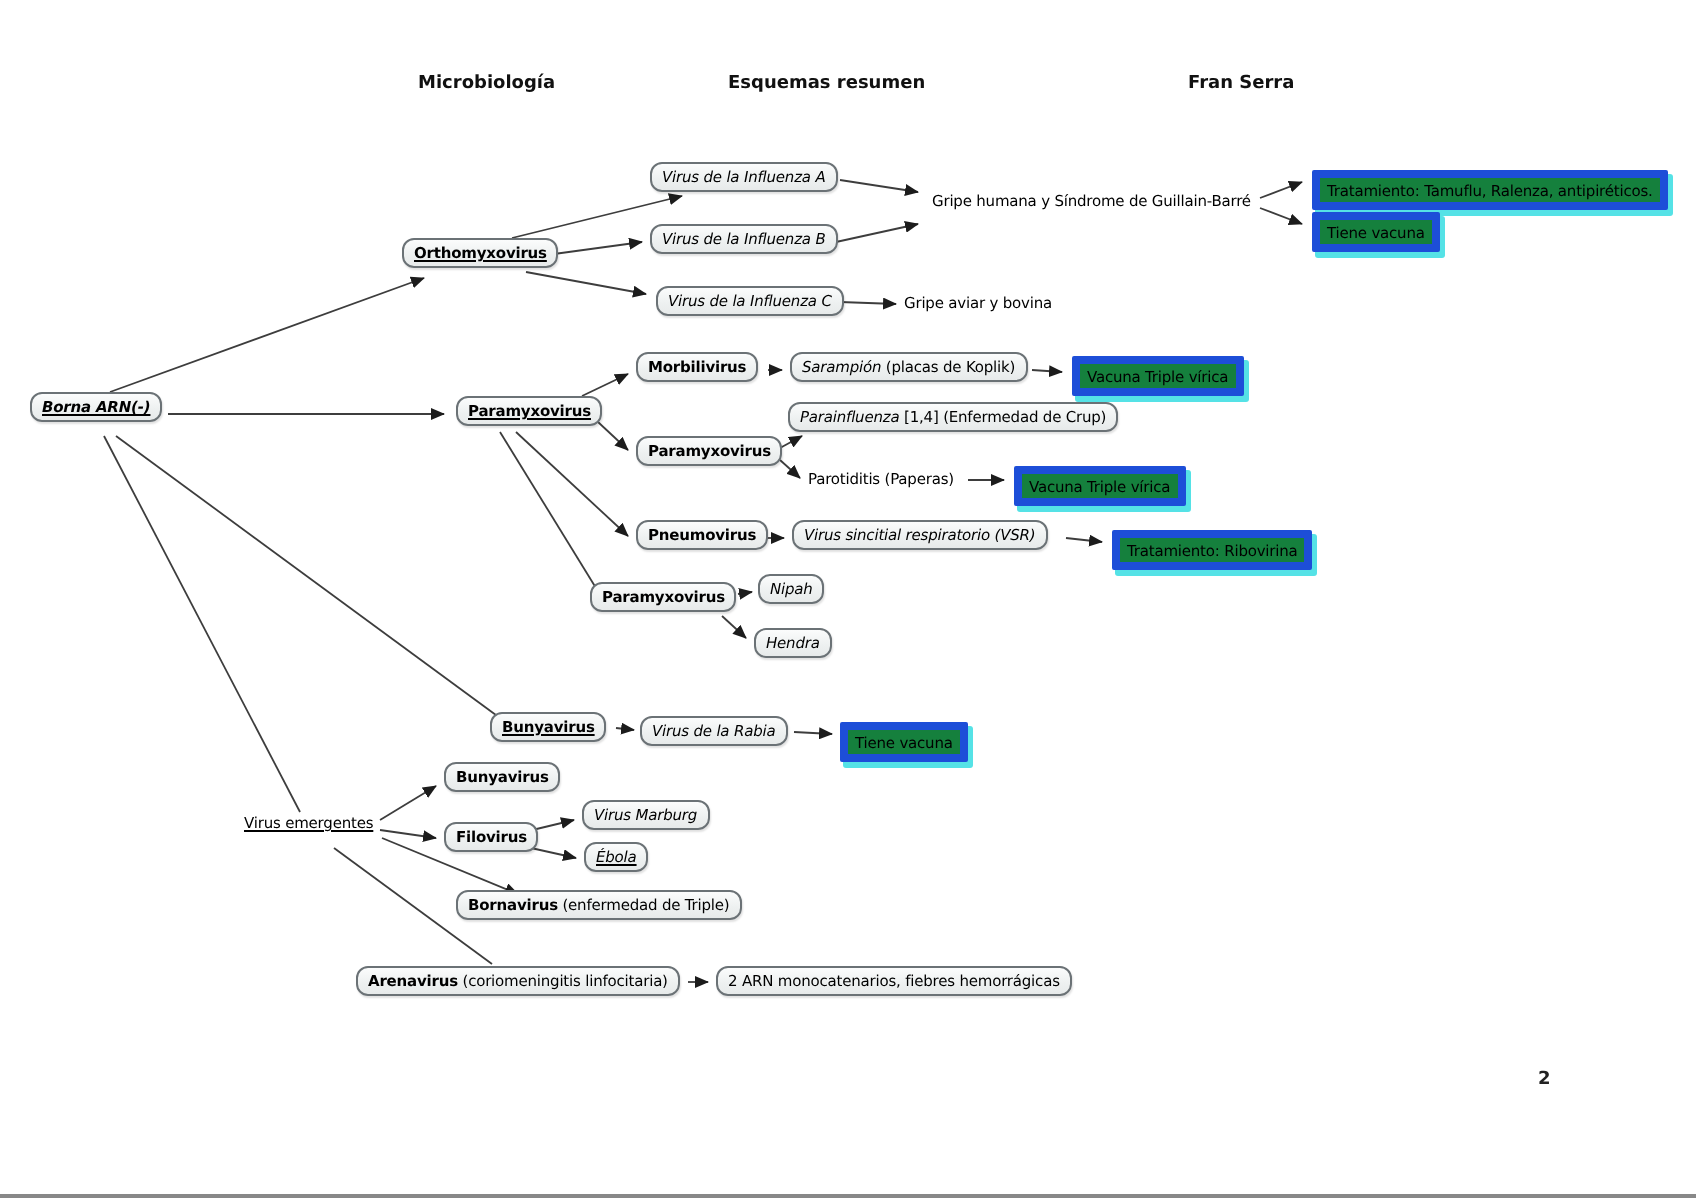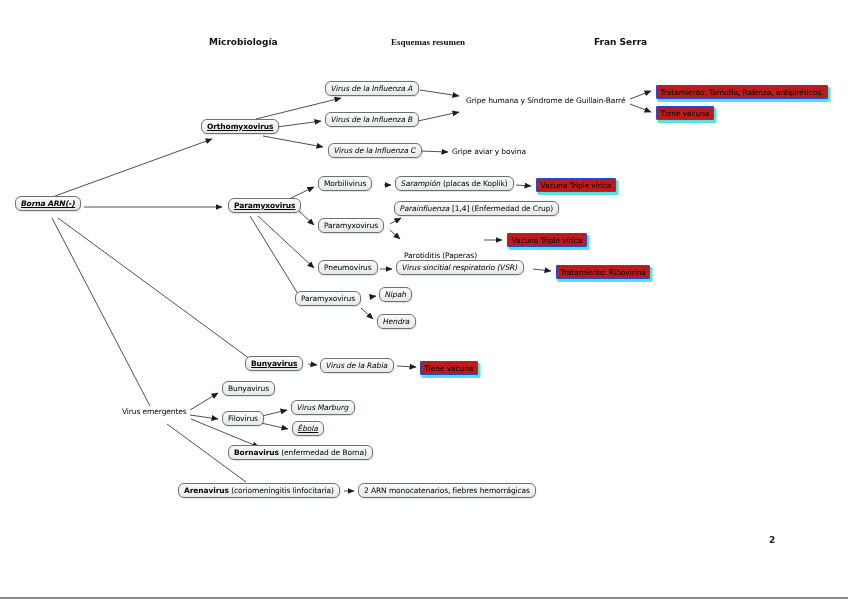--- a/index.html
+++ b/index.html
@@ -3,43 +3,43 @@
 <meta charset="utf-8">
 <style>
   html,body{margin:0;padding:0;background:#888;}
   .page{
     position:relative;width:848px;height:597px;background:#ffffff;
     font-family:"DejaVu Sans","Liberation Sans",sans-serif;color:#1a1a1a;
     overflow:hidden;margin:0 auto;
   }
   .hdr{position:absolute;top:37px;font-size:9px;font-weight:bold;color:#111;white-space:nowrap;}
   .hdr-left{left:209px;}
-  .hdr-center{left:391px;font-family:Liberation Serif, serif;}
+  .hdr-center{left:364px;}
   .hdr-right{left:594px;}
   .pagenum{position:absolute;left:769px;top:535px;font-size:9px;font-weight:bold;color:#222;}
   #wires{position:absolute;left:0;top:0;width:848px;height:599px;}
   .node{
     position:absolute;font-size:7.5px;letter-spacing:-0.1px;line-height:1.2;
     white-space:nowrap;color:#000;
   }
   .node.root,.node.family,.node.genus,.node.species,.node.mixed,.node.box{
     border:1px solid #6b7276;border-radius:6px;padding:2px 5px;
     background:linear-gradient(180deg,#fbfcfc 0%,#eef1f1 55%,#e7eaea 100%);
     box-shadow:0.5px 1px 1px rgba(0,0,0,0.12);
   }
   .node.hl{
-    border:1px solid #1d4ed8;border-radius:1px;padding:1.5px 3.5px;
-    background:#b91c1c;
+    border:4px solid #1d4ed8;border-radius:1px;padding:1.5px 3.5px;
+    background:#15803d;
     box-shadow:2px 2.5px 0 0.5px var(--hl,#55e2e6);
   }
   .node.text{background:none;border:none;padding:0;}
-  .node.textu{background:none;border:none;padding:0;}
+  .node.textu{background:none;border:none;padding:0;text-decoration:underline;}
   .node.root .lbl1{font-weight:bold;font-style:italic;text-decoration:underline;}
   .node.family .lbl1{font-weight:bold;text-decoration:underline;}
-  .node.genus .lbl1{font-weight:normal;}
+  .node.genus .lbl1{font-weight:bold;}
   .node.mixed .lbl1{font-weight:bold;margin-top:48px;}
   .node.species .lbl1{font-style:italic;}
   .lbl2{font-weight:normal;font-style:normal;}
 </style>
 </head>
 <body>
 
 <div class="page">
   <span class="hdr hdr-left">Microbiología</span>
   <span class="hdr hdr-center">Esquemas resumen</span>
@@ -96,35 +96,35 @@
       <div class="node text" style="left: 466px; top: 96px; text-align: right;"><span class="lbl1">Gripe humana y Síndrome de Guillain-Barré</span></div>
       <div class="node hl" style="left: 656px; top: 85px;"><span class="lbl1">Tratamiento: Tamuflu, Ralenza, antipiréticos.</span></div>
       <div class="node hl" style="left: 656px; top: 106px;"><span class="lbl1">Tiene vacuna</span></div>
       <div class="node text" style="left: 452px; top: 147px;"><span class="lbl1">Gripe aviar y bovina</span></div>
       <div class="node family" style="left: 228px; top: 198px;"><span class="lbl1">Paramyxovirus</span></div>
       <div class="node genus" style="left: 318px; top: 176px;"><span class="lbl1">Morbilivirus</span></div>
       <div class="node species" style="left: 395px; top: 176px;"><span class="lbl1">Sarampión</span><span class="lbl2"> (placas de Koplik)</span></div>
       <div class="node hl" style="left: 536px; top: 178px;"><span class="lbl1">Vacuna Triple vírica</span></div>
       <div class="node species" style="left: 394px; top: 201px;"><span class="lbl1">Parainfluenza</span><span class="lbl2"> [1,4] (Enfermedad de Crup)</span></div>
       <div class="node genus" style="left: 318px; top: 218px;"><span class="lbl1">Paramyxovirus</span></div>
-      <div class="node text" style="left: 404px; top: 251px;"><span class="lbl1">Parotiditis (Paperas)</span></div>
+      <div class="node text" style="left: 404px; top: 235px;"><span class="lbl1">Parotiditis (Paperas)</span></div>
       <div class="node hl" style="left: 507px; top: 233px;"><span class="lbl1">Vacuna Triple vírica</span></div>
       <div class="node genus" style="left: 318px; top: 260px;"><span class="lbl1">Pneumovirus</span></div>
       <div class="node species" style="left: 396px; top: 260px;"><span class="lbl1">Virus sincitial respiratorio (VSR)</span></div>
       <div class="node hl" style="left: 556px; top: 265px;"><span class="lbl1">Tratamiento: Ribovirina</span></div>
       <div class="node genus" style="left: 295px; top: 291px;"><span class="lbl1">Paramyxovirus</span></div>
       <div class="node species" style="left: 379px; top: 287px; text-align: right;"><span class="lbl1">Nipah</span></div>
       <div class="node species" style="left: 377px; top: 314px;"><span class="lbl1">Hendra</span></div>
       <div class="node family" style="left: 245px; top: 356px;"><span class="lbl1">Bunyavirus</span></div>
       <div class="node species" style="left: 320px; top: 358px;"><span class="lbl1">Virus de la Rabia</span></div>
       <div class="node hl" style="left: 420px; top: 361px;"><span class="lbl1">Tiene vacuna</span></div>
       <div class="node genus" style="left: 222px; top: 381px;"><span class="lbl1">Bunyavirus</span></div>
       <div class="node textu" style="left: 122px; top: 407px;"><span class="lbl1">Virus emergentes</span></div>
       <div class="node genus" style="left: 222px; top: 411px;"><span class="lbl1">Filovirus</span></div>
       <div class="node species" style="left: 291px; top: 400px;"><span class="lbl1">Virus Marburg</span></div>
       <div class="node species" style="left: 292px; top: 421px; text-decoration: underline;"><span class="lbl1">Ébola</span></div>
-      <div class="node mixed" style="left: 228px; top: 445px;"><span class="lbl1">Bornavirus</span><span class="lbl2"> (enfermedad de Borna)</span></div>
+      <div class="node mixed" style="left: 228px; top: 445px;"><span class="lbl1">Bornavirus</span><span class="lbl2"> (enfermedad de Triple)</span></div>
       <div class="node mixed" style="left: 178px; top: 483px;"><span class="lbl1">Arenavirus</span><span class="lbl2"> (coriomeningitis linfocitaria)</span></div>
       <div class="node box" style="left: 358px; top: 483px;"><span class="lbl1">2 ARN monocatenarios, fiebres hemorrágicas</span></div>
     </div>
 
   <span class="pagenum">2</span>
 </div>
 
 </body></html>

